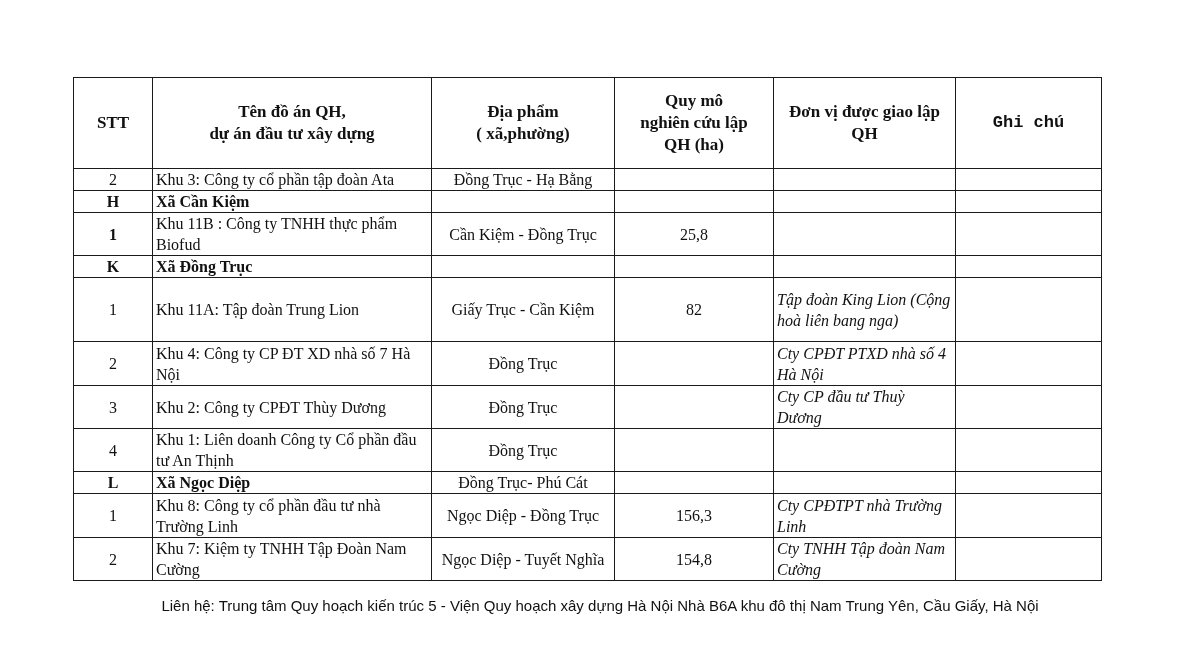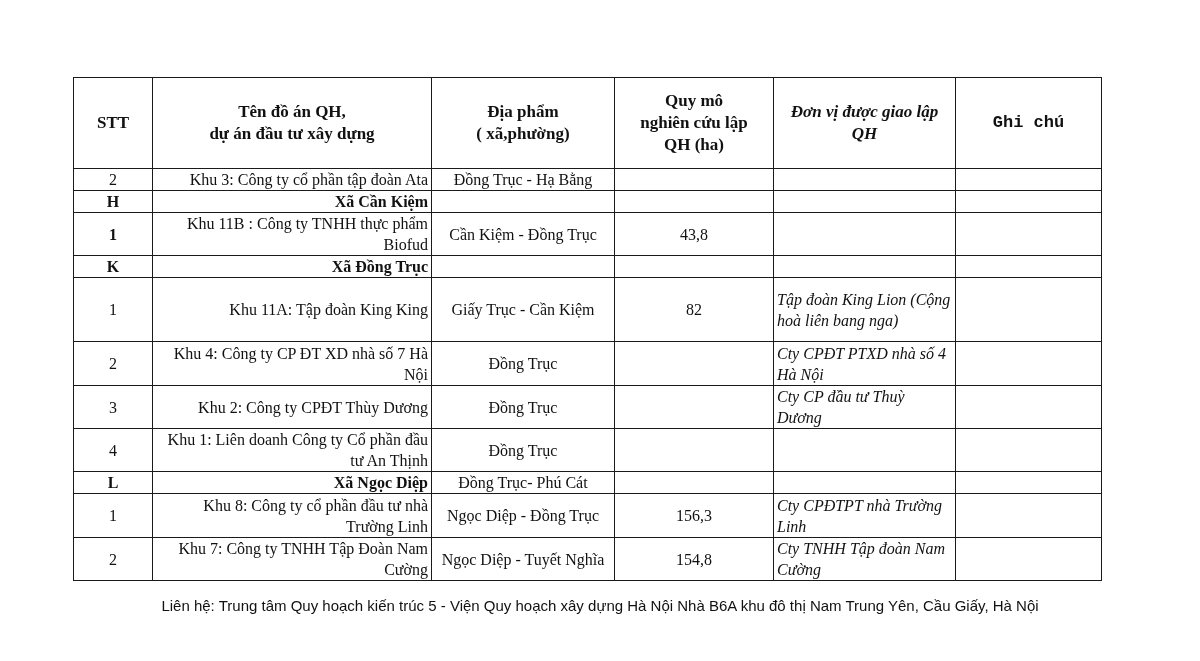--- a/index.html
+++ b/index.html
@@ -5,24 +5,24 @@
   html, body { margin: 0; padding: 0; background: #ffffff; }
   body { width: 1200px; height: 661px; position: relative; overflow: hidden;
          font-family: "Liberation Serif", "DejaVu Serif", serif; color: #111; }
   table.plan { position: absolute; left: 73px; top: 77px; border-collapse: collapse;
                table-layout: fixed; width: 1028px; }
   table.plan td, table.plan th { border: 1.5px solid #1a1a1a; padding: 0 3px;
                font-size: 16px; line-height: 21px; overflow: hidden; }
   table.plan th { font-weight: bold; font-size: 17px; line-height: 22px; vertical-align: middle; }
   th.stt-h { vertical-align: top; padding-top: 12px; }
   th.top-h { vertical-align: top; padding-top: 2px; }
-  th.mid-h { vertical-align: top; padding-top: 22px; font-style: italic; }
+  th.mid-h { vertical-align: top; padding-top: 22px; }
   th.ghi-h { vertical-align: top; padding-top: 34px; font-family: Liberation Mono, monospace; }
   td.c { text-align: center; }
-  td.l { text-align: right; font-family: Liberation Serif, serif; }
+  td.l { text-align: left; font-family: Liberation Serif, serif; }
   td.b { font-weight: bold; }
   td.i { font-style: italic; text-align: left; line-height: 21.5px; }
   td.sec-stt { font-weight: bold; text-align: center; }
   td.unit { border-top-color: #bbb; border-bottom-color: #bbb; }
   .footer { position: absolute; left: 0; width: 1200px; top: 597px; text-align: center;
             font-size: 15px; font-family: Liberation Sans, sans-serif; }
 </style>
 </head>
 <body>
 
@@ -75,37 +75,37 @@
       <td class="c"></td>
       <td class="c"></td>
       <td class="i"></td>
       <td class="c"></td>
     </tr>
 
     <tr style="height:43px">
       <td class="c b">1</td>
       <td class="l">Khu 11B : Công ty TNHH thực phẩm Biofud</td>
       <td class="c">Cần Kiệm - Đồng Trục</td>
-      <td class="c">43,8</td>
+      <td class="c">25,8</td>
       <td class="i"></td>
       <td class="c"></td>
     </tr>
 
     <tr style="height:22px">
       <td class="sec-stt">K</td>
       <td class="l b">Xã Đồng Trục</td>
       <td class="c"></td>
       <td class="c"></td>
       <td class="i"></td>
       <td class="c"></td>
     </tr>
 
     <tr style="height:64px">
       <td class="c">1</td>
-      <td class="l">Khu 11A: Tập đoàn King King</td>
+      <td class="l">Khu 11A: Tập đoàn Trung Lion</td>
       <td class="c">Giấy Trục - Cần Kiệm</td>
       <td class="c">82</td>
       <td class="i unit">Tập đoàn King Lion (Cộng hoà liên bang nga)</td>
       <td class="c"></td>
     </tr>
 
     <tr style="height:44px">
       <td class="c">2</td>
       <td class="l">Khu 4: Công ty CP ĐT XD nhà số 7 Hà Nội</td>
       <td class="c">Đồng Trục</td>
@@ -145,21 +145,21 @@
       <td class="c">1</td>
       <td class="l">Khu 8: Công ty cổ phần đầu tư nhà Trường Linh</td>
       <td class="c">Ngọc Diệp - Đồng Trục</td>
       <td class="c">156,3</td>
       <td class="i unit">Cty CPĐTPT nhà Trường Linh</td>
       <td class="c"></td>
     </tr>
 
     <tr style="height:43px">
       <td class="c">2</td>
-      <td class="l">Khu 7: Công ty TNHH Tập Đoàn Nam Cường</td>
+      <td class="l">Khu 7: Kiệm ty TNHH Tập Đoàn Nam Cường</td>
       <td class="c">Ngọc Diệp - Tuyết Nghĩa</td>
       <td class="c">154,8</td>
       <td class="i unit">Cty TNHH Tập đoàn Nam Cường</td>
       <td class="c"></td>
     </tr>
   </tbody>
 </table>
 
 <div class="footer">Liên hệ: Trung tâm Quy hoạch kiến trúc 5 - Viện Quy hoạch xây dựng Hà Nội Nhà B6A khu đô thị Nam Trung Yên, Cầu Giấy, Hà Nội</div>
 

